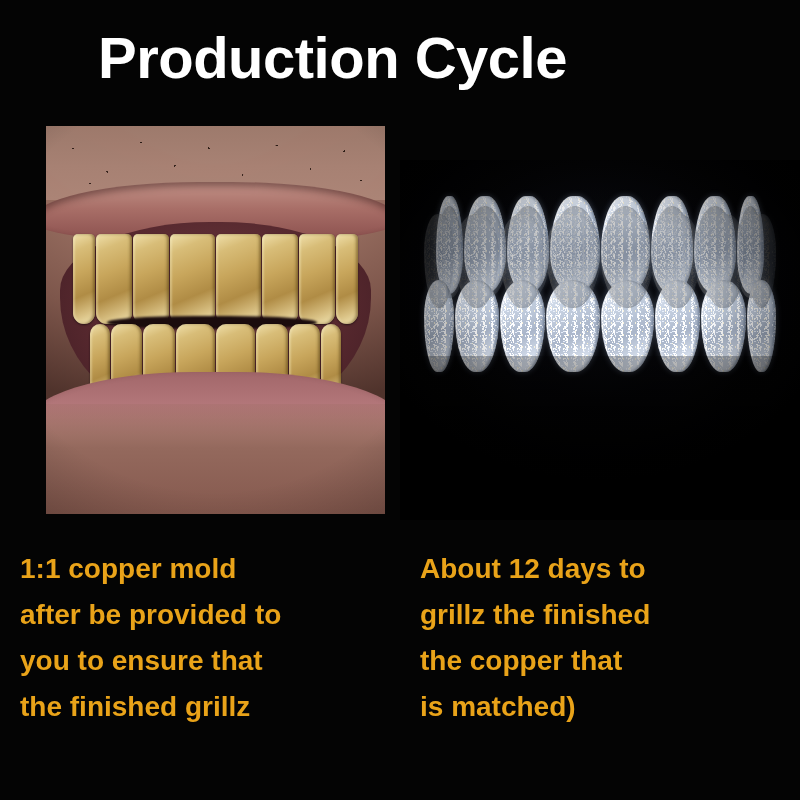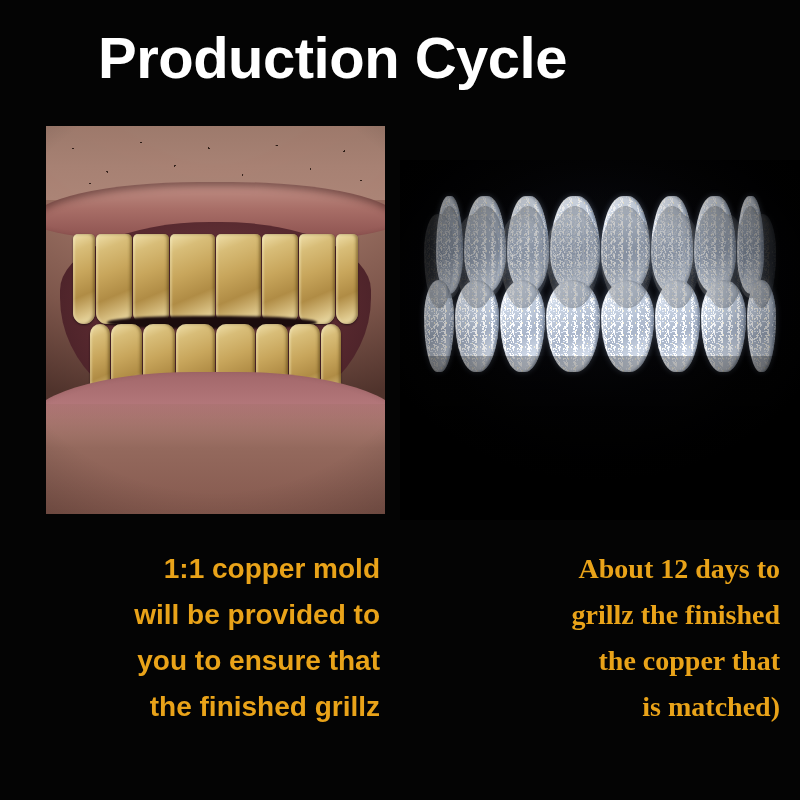--- a/index.html
+++ b/index.html
@@ -235,25 +235,25 @@
 
   
   .caption {
     position: absolute;
     top: 546px;
     width: 360px;
     color: #e9a319;
     font-size: 28px;
     font-weight: 700;
     line-height: 46px;
-    text-align: right;
+    text-align: left;
     font-family: "Liberation Sans", sans-serif;
   }
   #caption-left  { left: 20px; }
-  #caption-right { left: 420px; font-family: Liberation Serif, serif; }
+  #caption-right { left: 420px; }
   .caption .line { display: block; white-space: nowrap; }
 </style>
 </head>
 <body>
 
 <div id="poster">
 
   <div class="title">Production Cycle</div>
 
   <div class="photo" id="photo-gold-grillz">
@@ -340,21 +340,21 @@
         </div>
       </div>
 
       <div class="reflection-fade"></div>
       <div class="vignette"></div>
     </div>
   </div>
 
   <div class="caption" id="caption-left">
     <span class="line">1:1 copper mold</span>
-    <span class="line">will be provided to</span>
+    <span class="line">after be provided to</span>
     <span class="line">you to ensure that</span>
     <span class="line">the finished grillz</span>
   </div>
 
   <div class="caption" id="caption-right">
     <span class="line">About 12 days to</span>
     <span class="line">grillz the finished</span>
     <span class="line">the copper that</span>
     <span class="line">is matched)</span>
   </div>

